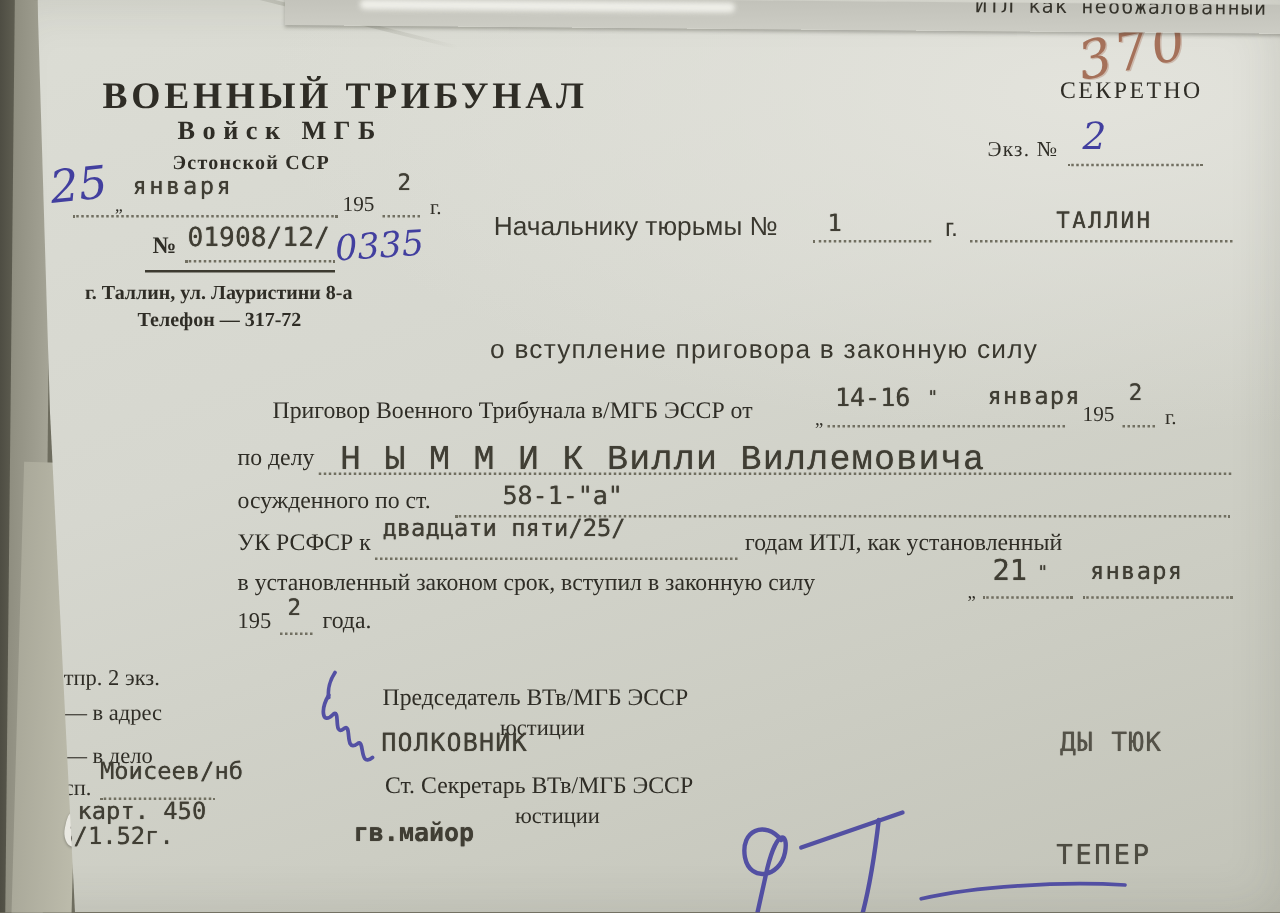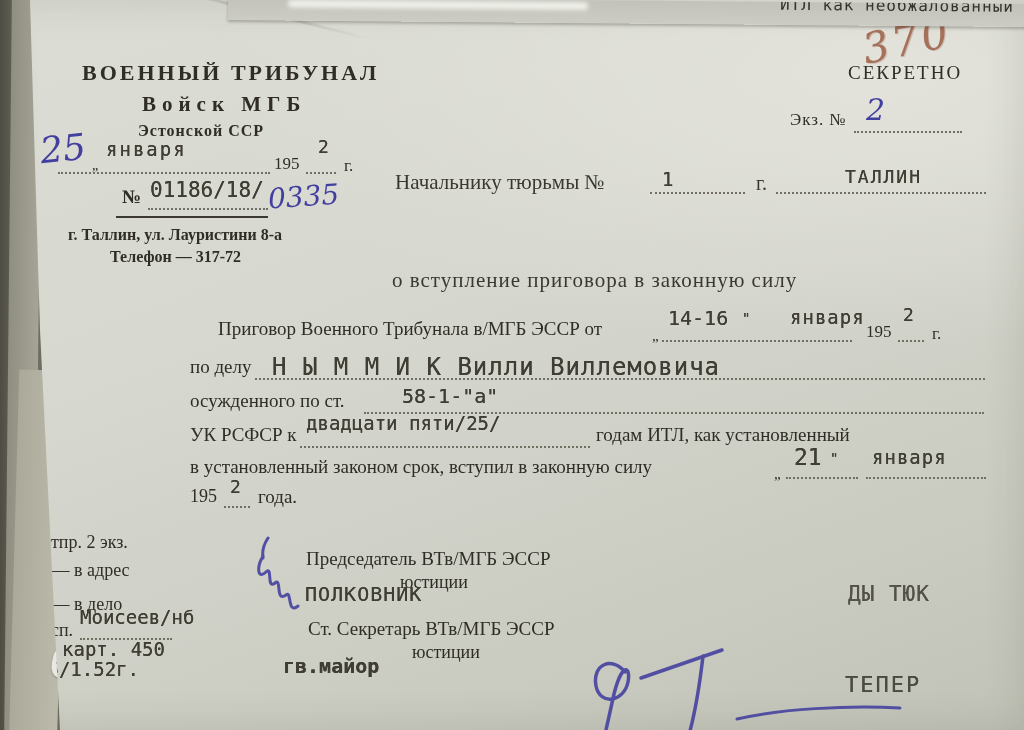--- a/index.html
+++ b/index.html
@@ -27,55 +27,55 @@
   
   .overlay-strip{
     left:228px;top:-3px;width:800px;height:23px;background:linear-gradient(180deg,#c2c2ba,#ccccc4);
     transform:rotate(.5deg);transform-origin:left top;overflow:hidden;
     box-shadow:0 2px 3px rgba(50,50,40,.30);
   }
   .overlay-frag{position:absolute;right:14px;top:-7px;font-family:"DejaVu Sans Mono",monospace;font-size:16px;letter-spacing:1px;color:#35332b;white-space:nowrap;}
   .overlay-smudge{position:absolute;left:60px;top:2px;width:300px;height:8px;background:#efefe9;filter:blur(2px);border-radius:4px;}
   
   .printed{font-family:"Liberation Serif",serif;color:#2f2d26;}
-  .sans{font-family:Liberation Serif, serif;color:#3a382f;}
+  .sans{font-family:Liberation Sans, sans-serif;color:#3a382f;}
   .typed{font-family:"DejaVu Sans Mono",monospace;color:#403e34;text-shadow:0 0 .6px #403e34;}
   .hand{font-family:"DejaVu Serif",serif;font-style:italic;color:#423f9f;}
   .pencil{font-family:"DejaVu Serif",serif;font-style:italic;color:#a5715a;text-shadow:1px 1px 0 rgba(165,113,90,.35);}
   .dots{border-bottom:2px dotted #716f61;height:0;}
   .uline{border-bottom:2px solid #3c3a30;height:0;}
   .b{font-weight:bold;}
   .nw{white-space:nowrap;}
 </style>
 </head>
 <body>
 
 <div class="abs edge-a"></div>
 <div class="abs edge-b"></div>
 <div class="abs edge-c"></div>
 <div class="abs tear"></div>
 
 <div class="abs page">
   <div class="abs crease"></div>
 
-  <div class="abs printed b nw" style="left:82px;top:60px;font-size:22px;letter-spacing:3px;">ВОЕННЫЙ ТРИБУНАЛ</div>
+  <div class="abs printed b nw" style="left:82px;top:60px;font-size:30px;letter-spacing:3px;">ВОЕННЫЙ ТРИБУНАЛ</div>
   <div class="abs printed b nw" style="left:142px;top:92px;font-size:21px;letter-spacing:6px;">Войск МГБ</div>
   <div class="abs printed b nw" style="left:138px;top:122px;font-size:16px;letter-spacing:1px;">Эстонской ССР</div>
 
   <div class="abs hand nw" style="left:40px;top:128px;font-size:36px;transform:rotate(-6deg);">25</div>
   <div class="abs printed nw" style="left:92px;top:158px;font-size:14px;">„</div>
   <div class="abs typed nw" style="left:106px;top:138px;font-size:19px;letter-spacing:2px;">января</div>
   <div class="abs dots" style="left:58px;top:172px;width:212px;"></div>
   <div class="abs printed nw" style="left:274px;top:154px;font-size:17px;">195</div>
   <div class="abs dots" style="left:306px;top:172px;width:30px;"></div>
   <div class="abs typed nw" style="left:318px;top:136px;font-size:18px;">2</div>
   <div class="abs printed nw" style="left:344px;top:156px;font-size:17px;">г.</div>
 
   <div class="abs printed b nw" style="left:122px;top:186px;font-size:19px;">№</div>
-  <div class="abs typed nw" style="left:150px;top:178px;font-size:21px;">01186/18/</div>
+  <div class="abs typed nw" style="left:150px;top:178px;font-size:21px;">01908/12/</div>
   <div class="abs hand nw" style="left:268px;top:180px;font-size:28px;transform:rotate(-4deg);">0335</div>
   <div class="abs dots" style="left:148px;top:208px;width:120px;"></div>
   <div class="abs uline" style="left:116px;top:216px;width:152px;"></div>
 
   <div class="abs printed b nw" style="left:68px;top:226px;font-size:16px;">г. Таллин, ул. Лауристини 8-а</div>
   <div class="abs printed b nw" style="left:110px;top:248px;font-size:16px;">Телефон — 317-72</div>
 
   <div class="abs pencil nw" style="left:862px;top:16px;font-size:42px;letter-spacing:3px;transform:rotate(-12deg);">370</div>
   <div class="abs printed nw" style="left:848px;top:62px;font-size:19px;letter-spacing:2px;">СЕКРЕТНО</div>
   <div class="abs printed nw" style="left:790px;top:110px;font-size:17px;letter-spacing:1px;">Экз. №</div>
@@ -96,21 +96,21 @@
   <div class="abs typed nw" style="left:668px;top:306px;font-size:20px;">14-16</div>
   <div class="abs typed nw" style="left:742px;top:310px;font-size:14px;">"</div>
   <div class="abs dots" style="left:662px;top:340px;width:190px;"></div>
   <div class="abs typed nw" style="left:790px;top:306px;font-size:19px;letter-spacing:1px;">января</div>
   <div class="abs printed nw" style="left:866px;top:322px;font-size:17px;">195</div>
   <div class="abs dots" style="left:898px;top:340px;width:26px;"></div>
   <div class="abs typed nw" style="left:903px;top:304px;font-size:18px;">2</div>
   <div class="abs printed nw" style="left:932px;top:324px;font-size:17px;">г.</div>
 
   <div class="abs printed nw" style="left:190px;top:356px;font-size:19px;">по делу</div>
-  <div class="abs typed nw" style="left:272px;top:353px;font-size:24px;letter-spacing:1px;">Н Ы М М И К Вилли Виллемовича</div>
+  <div class="abs typed nw" style="left:272px;top:353px;font-size:28px;letter-spacing:1px;font-family:Liberation Mono, monospace;">Н Ы М М И К Вилли Виллемовича</div>
   <div class="abs dots" style="left:255px;top:378px;width:730px;"></div>
 
   <div class="abs printed nw" style="left:190px;top:390px;font-size:19px;text-align:right;">осужденного по ст.</div>
   <div class="abs typed nw" style="left:402px;top:384px;font-size:20px;">58-1-"а"</div>
   <div class="abs dots" style="left:364px;top:412px;width:620px;"></div>
 
   <div class="abs printed nw" style="left:190px;top:424px;font-size:19px;">УК РСФСР к</div>
   <div class="abs typed nw" style="left:306px;top:412px;font-size:19px;">двадцати пяти/25/</div>
   <div class="abs dots" style="left:300px;top:446px;width:290px;"></div>
   <div class="abs printed nw" style="left:596px;top:424px;font-size:19px;">годам ИТЛ, как установленный</div>

